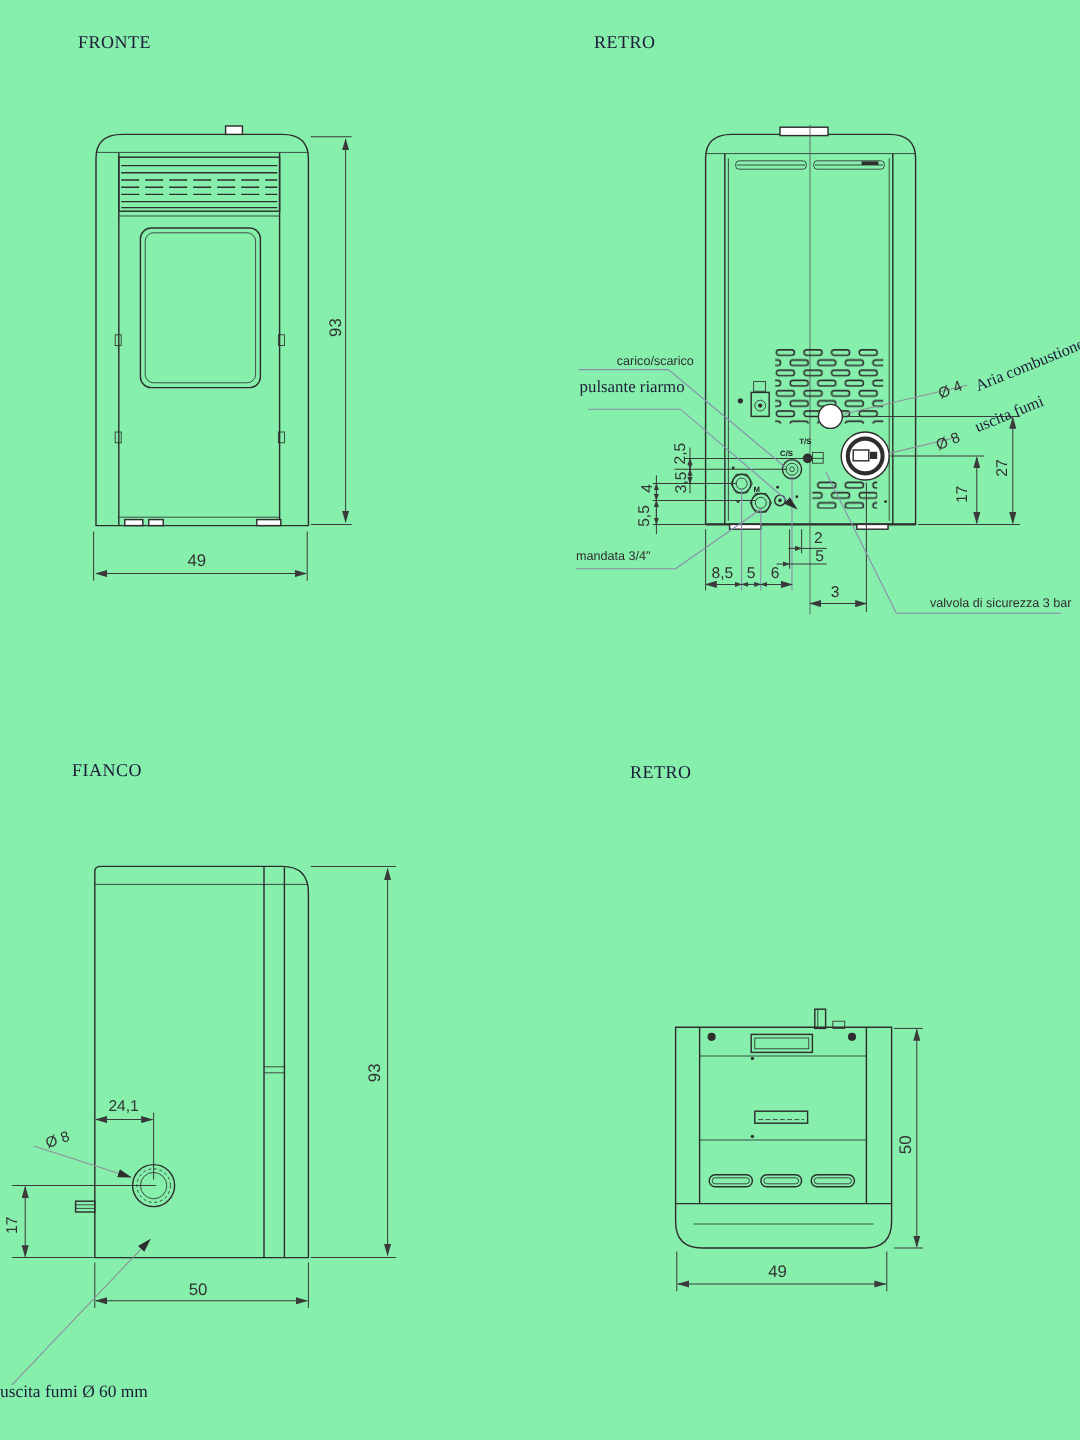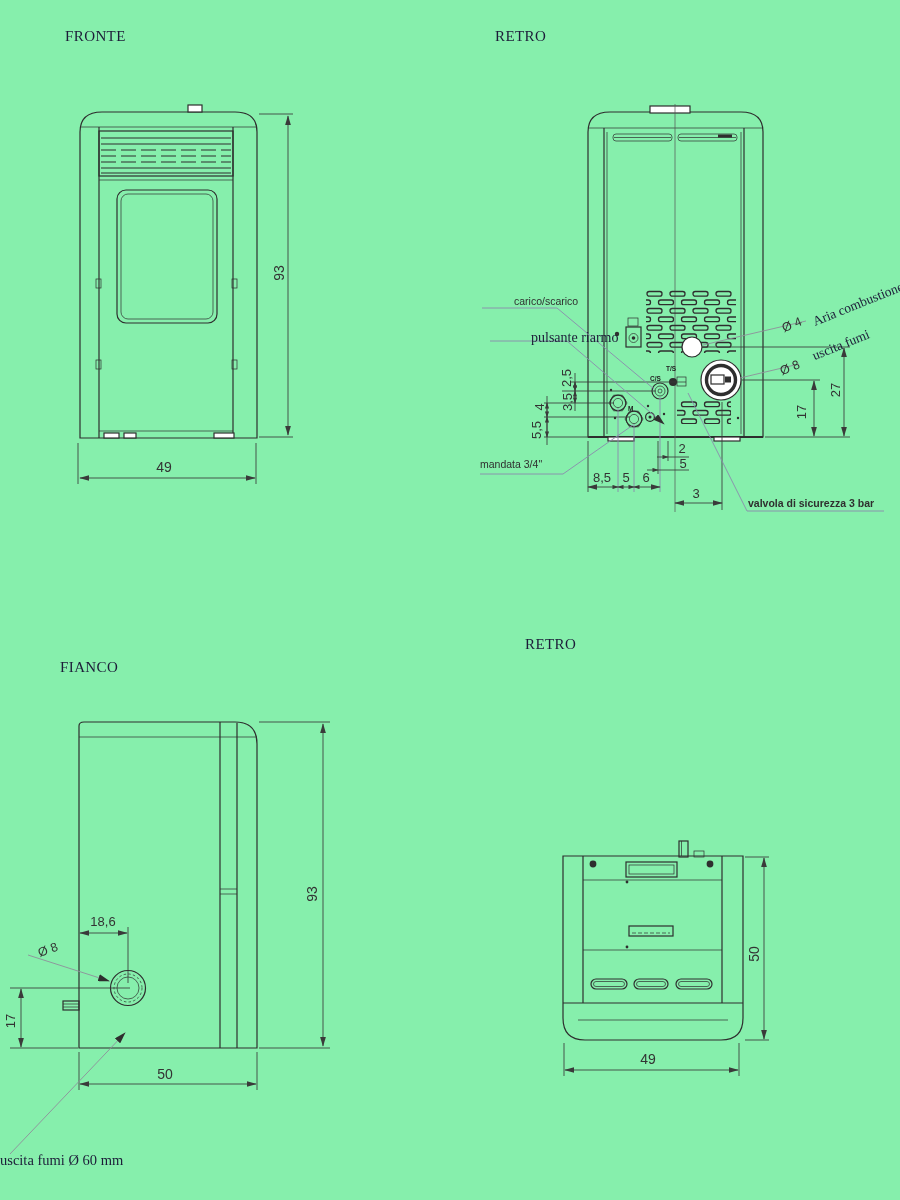--- a/index.html
+++ b/index.html
@@ -269,30 +269,30 @@
     <line class="dim" x1="745" y1="1040" x2="769" y2="1040"></line>
     <line class="dim" x1="764" y1="858" x2="764" y2="1039" marker-start="url(#ma)" marker-end="url(#ma)"></line>
     <line class="dim" x1="564" y1="1043" x2="564" y2="1076"></line>
     <line class="dim" x1="739" y1="1043" x2="739" y2="1076"></line>
     <line class="dim" x1="565" y1="1070" x2="738" y2="1070" marker-start="url(#ma)" marker-end="url(#ma)"></line>
   </g>
 </svg>
 
   <span class="lbl serif title" style="left:65px;top:29px;">FRONTE</span>
   <span class="lbl serif title" style="left:495px;top:29px;">RETRO</span>
-  <span class="lbl serif title" style="left:60px;top:660px;">FIANCO</span>
+  <span class="lbl serif title" style="left:60px;top:636px;">FIANCO</span>
   <span class="lbl serif title" style="left:525px;top:637px;">RETRO</span>
 
   <span class="lbl md r90" style="left:279px;top:273px;">93</span>
   <span class="lbl md c" style="left:164px;top:467px;">49</span>
 
   <span class="lbl sm" style="left:482px;top:296px;margin-left:32px;">carico/scarico</span>
-  <span class="lbl serif md" style="left:483px;top:331px;margin-left:48px;">pulsante riarmo</span>
+  <span class="lbl serif md" style="left:483px;top:317px;">pulsante riarmo</span>
   <span class="lbl sm" style="left:480px;top:459px;">mandata 3/4"</span>
-  <span class="lbl sm" style="left:748px;top:498px;font-weight:bold;">valvola di sicurezza 3 bar</span>
+  <span class="lbl sm" style="left:775px;top:498px;">valvola di sicurezza 3 bar</span>
   <span class="lbl r22" style="left:792px;top:325px;font-size:12.5px;">Ø 4</span>
   <span class="lbl serif r22" style="left:858px;top:304px;font-size:13.5px;">Aria combustione</span>
   <span class="lbl r22" style="left:790px;top:368px;font-size:12.5px;">Ø 8</span>
   <span class="lbl serif r22" style="left:841px;top:345px;font-size:13.5px;">uscita fumi</span>
   <span class="lbl tiny" style="left:666px;top:366px;">T/S</span>
   <span class="lbl tiny" style="left:650px;top:376px;">C/S</span>
   <span class="lbl tiny" style="left:628px;top:406px;">M</span>
 
   <span class="lbl r90" style="left:566px;top:378px;">2,5</span>
   <span class="lbl r90" style="left:567px;top:402px;">3,5</span>
@@ -300,21 +300,21 @@
   <span class="lbl r90" style="left:536px;top:430px;">5,5</span>
   <span class="lbl c" style="left:602px;top:477px;">8,5</span>
   <span class="lbl c" style="left:626px;top:477px;">5</span>
   <span class="lbl c" style="left:646px;top:477px;">6</span>
   <span class="lbl c" style="left:682px;top:448px;">2</span>
   <span class="lbl c" style="left:683px;top:463px;">5</span>
   <span class="lbl c" style="left:696px;top:493px;">3</span>
   <span class="lbl r90" style="left:801px;top:412px;">17</span>
   <span class="lbl r90" style="left:835px;top:390px;">27</span>
 
-  <span class="lbl c" style="left:103px;top:921px;">18,6</span>
+  <span class="lbl c" style="left:103px;top:921px;">24,1</span>
   <span class="lbl r20" style="left:48px;top:950px;font-size:12.5px;">Ø 8</span>
   <span class="lbl r90" style="left:10px;top:1021px;">17</span>
   <span class="lbl md c" style="left:165px;top:1074px;">50</span>
   <span class="lbl md r90" style="left:312px;top:894px;">93</span>
   <span class="lbl serif" style="left:0px;top:1153px;font-size:14.5px;">uscita fumi Ø 60 mm</span>
 
   <span class="lbl md r90" style="left:754px;top:954px;">50</span>
   <span class="lbl md c" style="left:648px;top:1059px;">49</span>
 
 </div>

